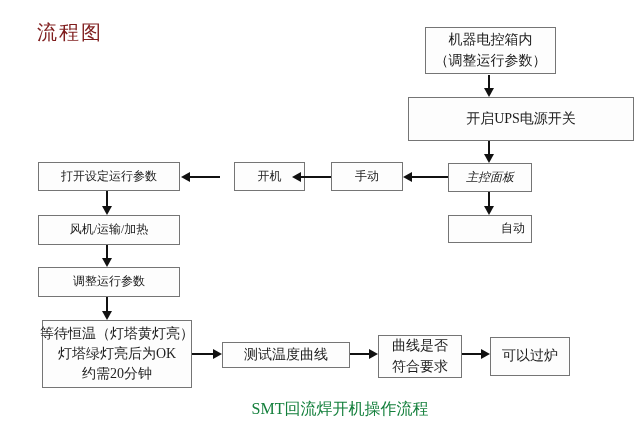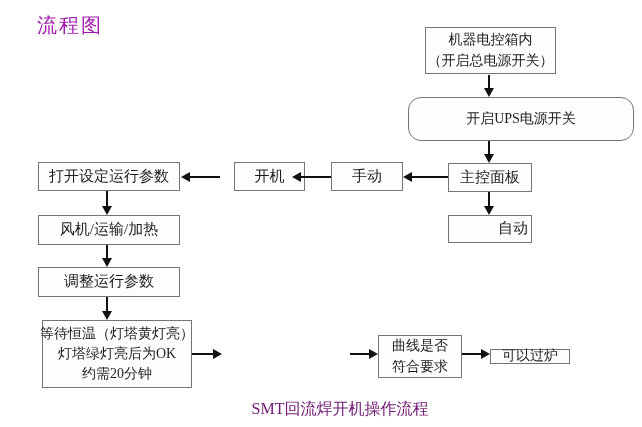--- a/index.html
+++ b/index.html
@@ -6,43 +6,43 @@
   #stage {
     position: relative;
     width: 642px; height: 427px;
     background: #ffffff;
     font-family: "Liberation Serif", "DejaVu Serif", serif;
     color: #1a1a1a;
     overflow: hidden;
   }
   .diagram-title {
     position: absolute;
-    left: 37px; top: 12px;
+    left: 37px; top: 19px;
     font-size: 20px;
     letter-spacing: 2px;
-    color: #a21caf;
+    color: #7f1d1d;
   }
   .caption {
     position: absolute;
     left: 40px; top: 399px; width: 600px;
     text-align: center;
     font-size: 16px;
-    color: #701a75;
+    color: #15803d;
   }
   .box {
     position: absolute;
     box-sizing: border-box;
     border: 1px solid #757575;
     background: #fdfdfd;
     display: flex;
     flex-direction: column;
     align-items: center;
     justify-content: center;
     text-align: center;
-    font-size: 15px;
+    font-size: 12px;
     line-height: 1.45;
     color: #1c1c1c;
     white-space: nowrap;
   }
   .box.small-font { font-size: 14px; }
   .hline { position: absolute; height: 2px; background: #111; }
   .vline { position: absolute; width: 2px; background: #111; }
   .head-left {
     position: absolute; width: 0; height: 0;
     border-top: 5px solid transparent;
@@ -64,54 +64,55 @@
 </style>
 </head>
 <body>
 
 <div id="stage">
 
   <div class="diagram-title">流程图</div>
 
   <div class="box small-font" style="left:425px; top:27px; width:131px; height:47px;">
     <div>机器电控箱内</div>
-    <div>（开启总电源开关）</div>
+    <div>（调整运行参数）</div>
   </div>
 
-  <div class="box small-font" style="left:408px; top:97px; width:226px; height:44px;border-radius:13px;">
+  <div class="box small-font" style="left:408px; top:97px; width:226px; height:44px;">
     <div>开启UPS电源开关</div>
   </div>
 
-  <div class="box" style="left:448px; top:163px; width:84px; height:29px;">主控面板</div>
+  <div class="box" style="left:448px; top:163px; width:84px; height:29px;font-style:italic;">主控面板</div>
 
   <div class="box" style="left:331px; top:162px; width:72px; height:29px;">手动</div>
 
   <div class="box" style="left:220px; top:162px; width:71px; height:29px;margin-left:14px;">开机</div>
 
   <div class="box" style="left:38px; top:162px; width:142px; height:29px;">打开设定运行参数</div>
 
   <div class="box" style="left:448px; top:215px; width:84px; height:28px;padding-left:46px;">自动</div>
 
   <div class="box" style="left:38px; top:215px; width:142px; height:30px;">风机/运输/加热</div>
 
   <div class="box" style="left:38px; top:267px; width:142px; height:30px;">调整运行参数</div>
 
   <div class="box small-font" style="left:42px; top:320px; width:150px; height:68px;">
     <div>等待恒温（灯塔黄灯亮）</div>
     <div>灯塔绿灯亮后为OK</div>
     <div>约需20分钟</div>
   </div>
 
+  <div class="box small-font" style="left:222px; top:342px; width:128px; height:26px;">测试温度曲线</div>
 
   <div class="box small-font" style="left:378px; top:335px; width:84px; height:43px;">
     <div>曲线是否</div>
     <div>符合要求</div>
   </div>
 
-  <div class="box small-font" style="left:490px; top:349px; width:80px; height:15px;">可以过炉</div>
+  <div class="box small-font" style="left:490px; top:337px; width:80px; height:39px;">可以过炉</div>
 
   <div class="vline" style="left:488px; top:75px; height:14px;"></div>
   <div class="head-down" style="left:484px; top:88px;"></div>
 
   <div class="vline" style="left:488px; top:141px; height:13px;"></div>
   <div class="head-down" style="left:484px; top:154px;"></div>
 
   <div class="hline" style="left:412px; top:176px; width:36px;"></div>
   <div class="head-left" style="left:403px; top:172px;"></div>
 

